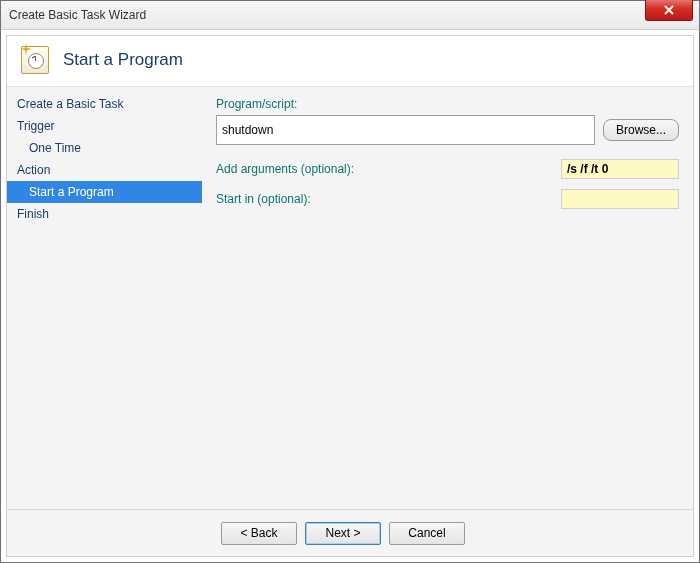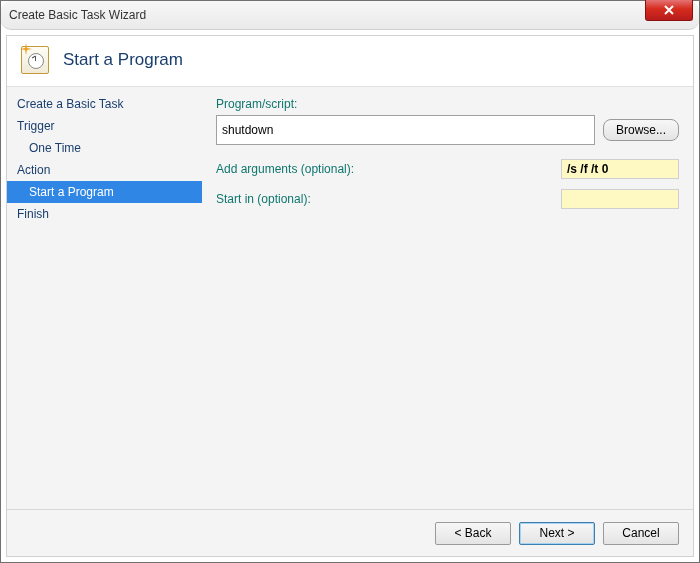--- a/index.html
+++ b/index.html
@@ -22,21 +22,20 @@
   }
   
   .titlebar {
     height: 28px;
     background: linear-gradient(to bottom, #f7f7f7, #eaeaea);
     border-bottom: 1px solid #d0d0d0;
     display: flex;
     align-items: center;
     padding-left: 8px;
     position: relative;
-    border-radius: 10px;
   }
   .titlebar-title {
     font-size: 12px;
     color: #333;
   }
   .close-btn {
     position: absolute;
     top: -1px;
     right: 6px;
     width: 46px;
@@ -167,21 +166,21 @@
     box-sizing: border-box;
   }
   .opt-input.bold { font-weight: bold; }
 
   
   .footer {
     height: 46px;
     border-top: 1px solid #d9d9d9;
     display: flex;
     align-items: center;
-    justify-content: flex-end;
+    justify-content: center;
     padding-right: 14px;
     gap: 8px;
     background: #f4f4f4;
   }
   .wiz-btn {
     width: 76px;
     height: 23px;
     border: 1px solid #9a9a9a;
     background: linear-gradient(to bottom, #f7f7f7, #e4e4e4);
     font-family: inherit;

